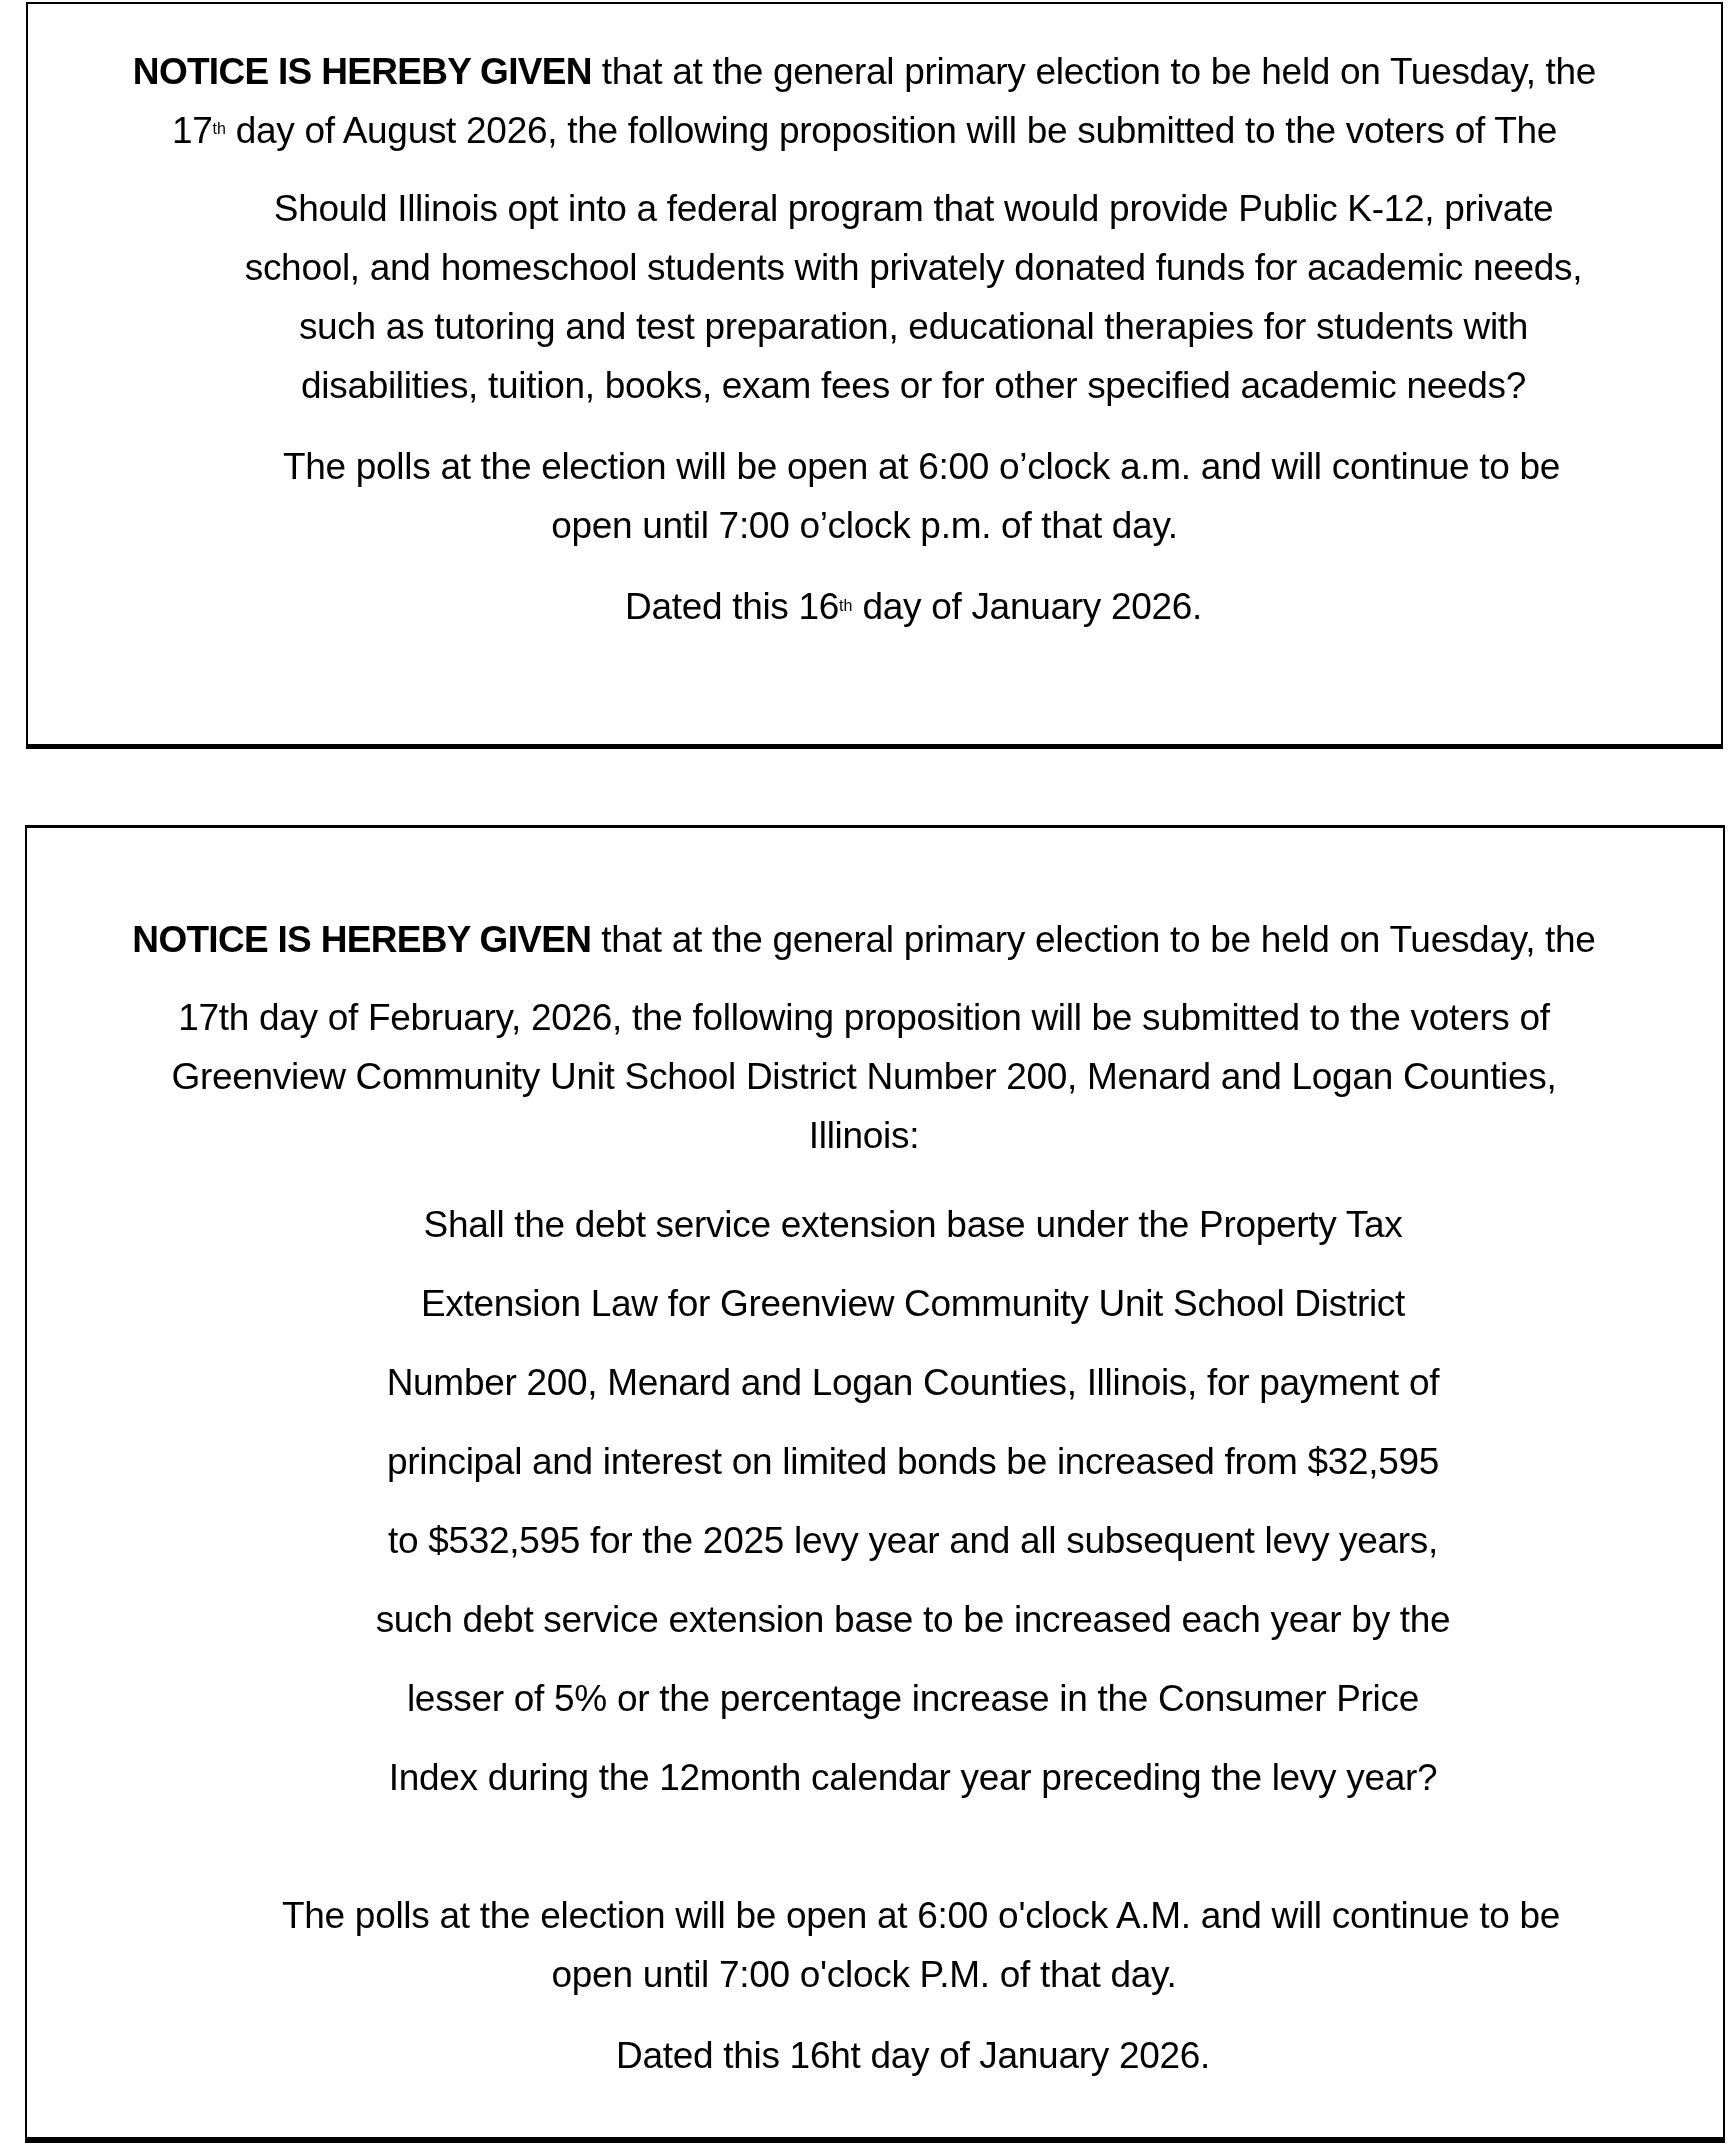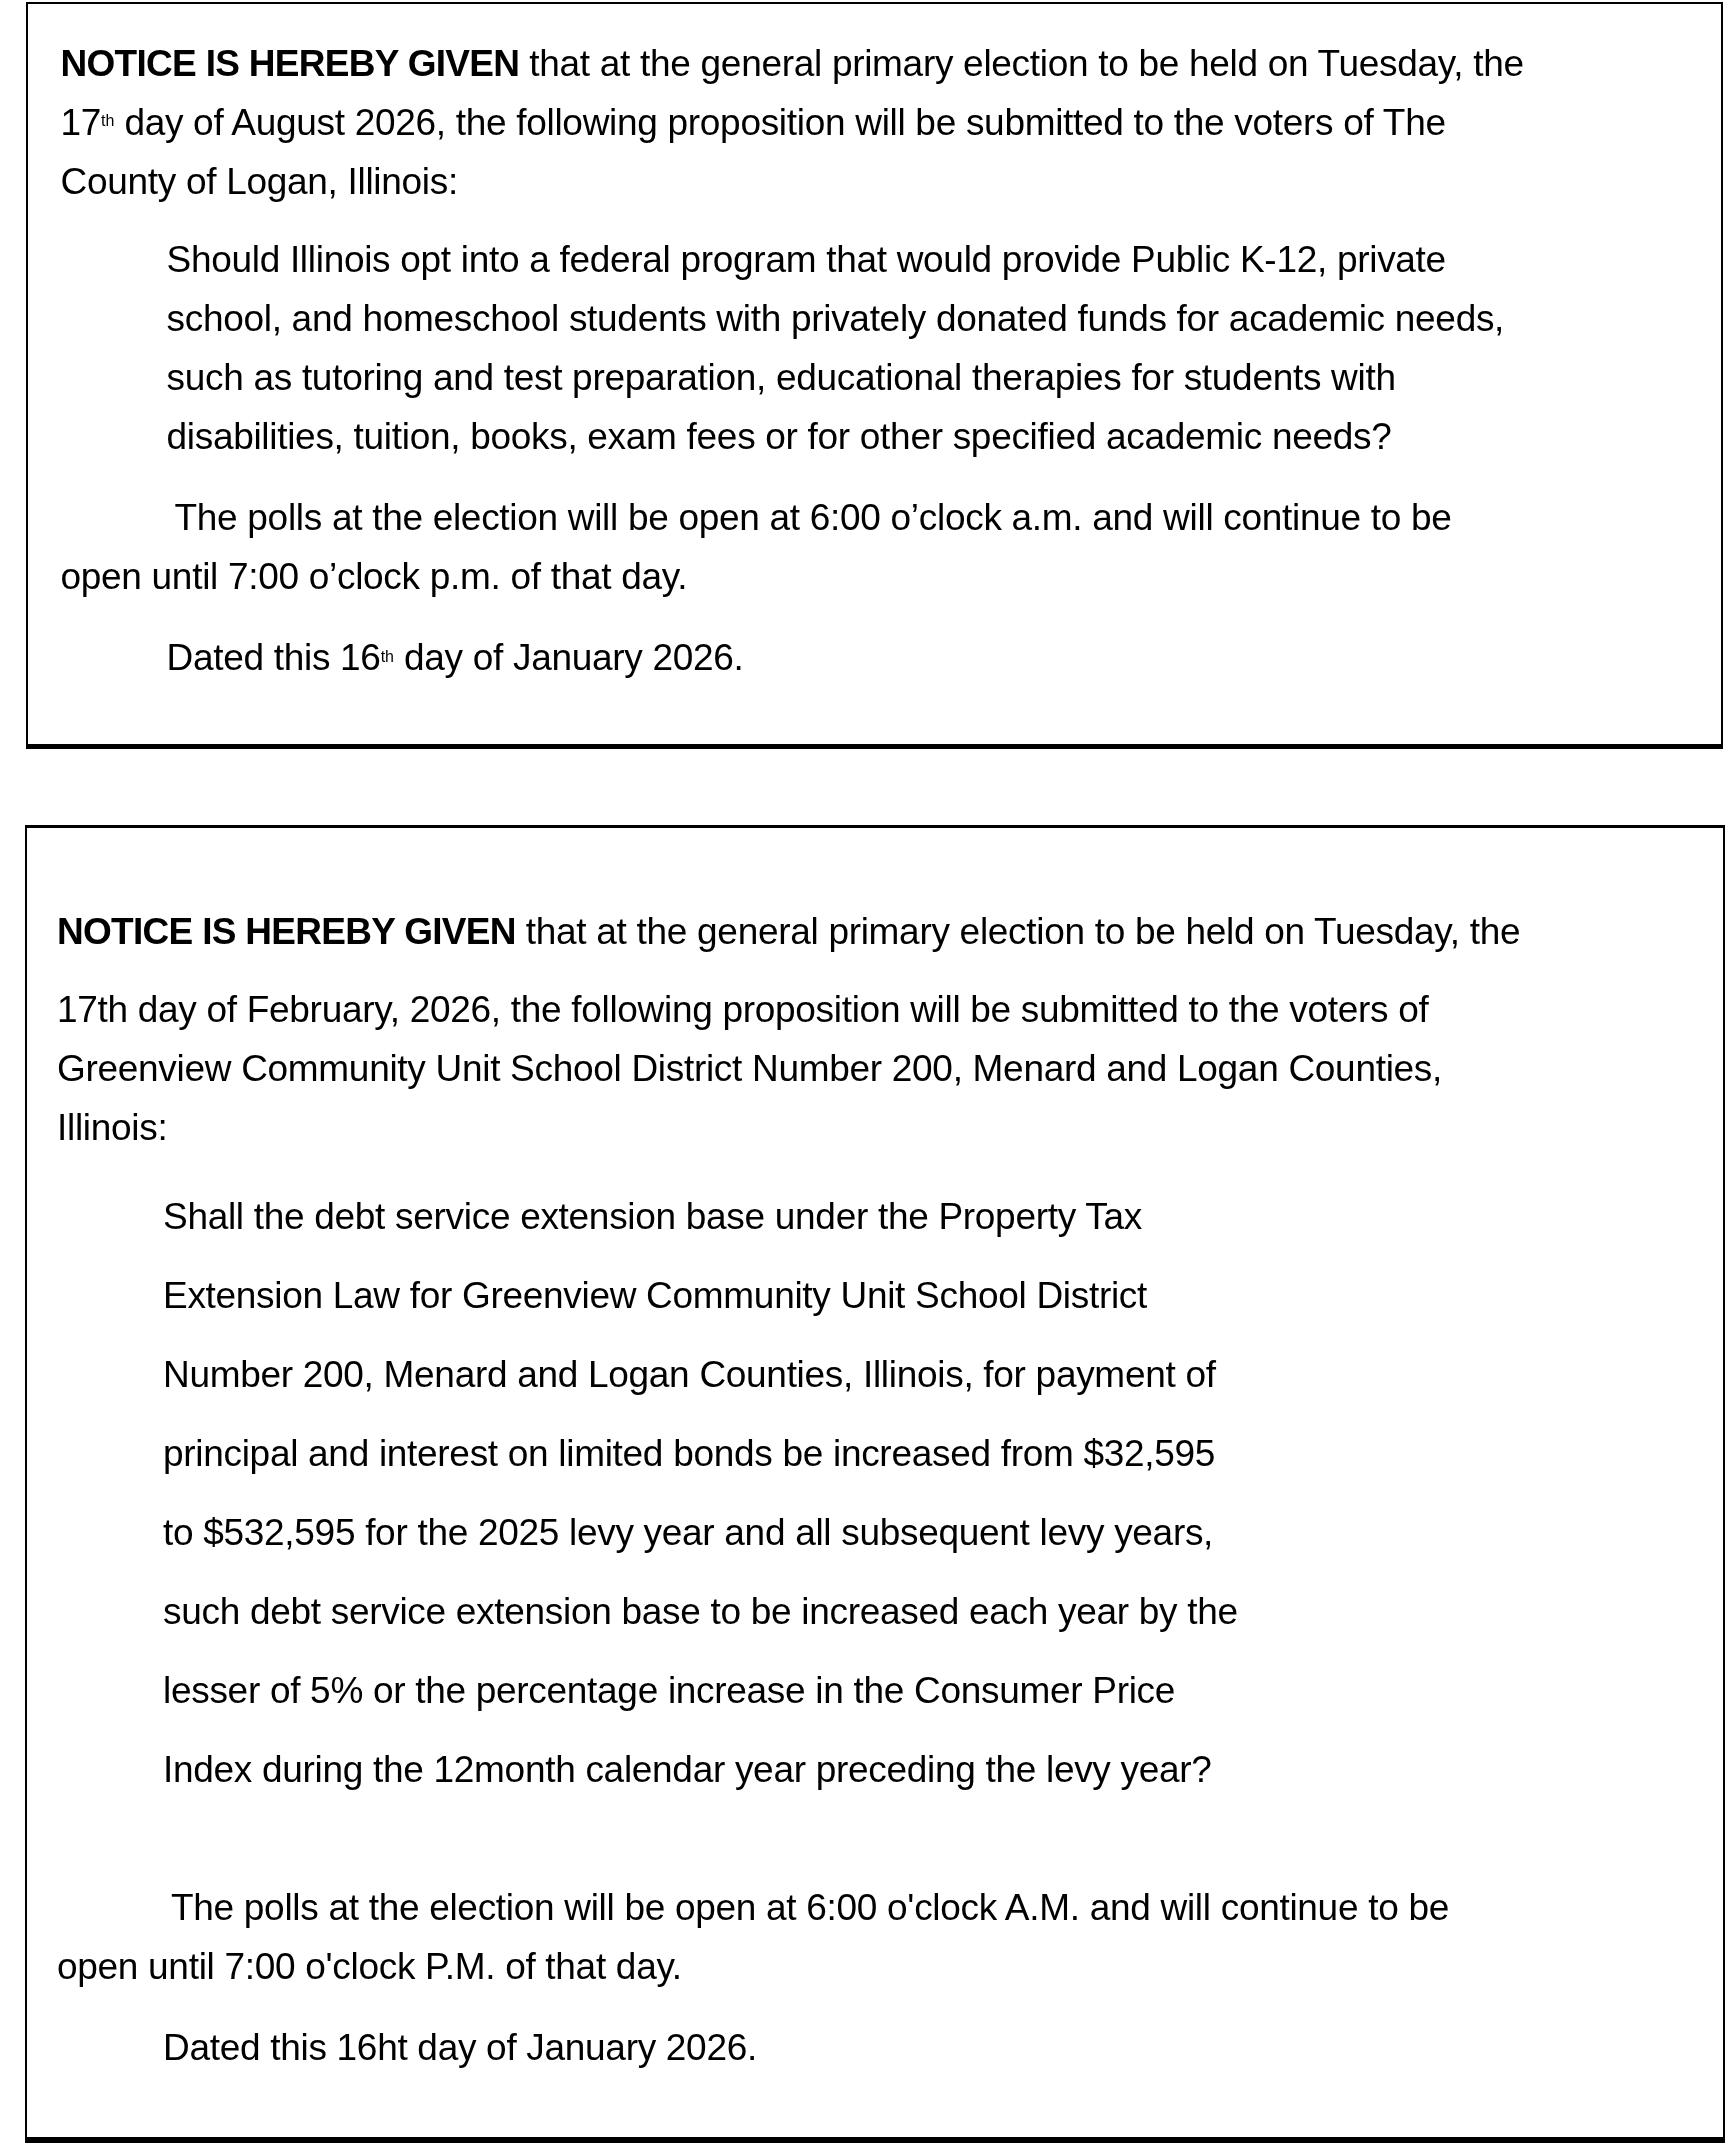--- a/index.html
+++ b/index.html
@@ -35,22 +35,23 @@
   .box-school {
     left: 25px;
     top: 825px;
     width: 1700px;
     height: 1318px;
     border-top-width: 3.4px;
     border-bottom-width: 6.9px;
     padding: 66px 44px 0 22px;
   }
   .para {
-    margin: 8px;
+    margin: 16px;
     white-space: pre;
+    text-align: center;
   }
   .mt-sm { margin-top: 19.3px; }
   .mt-md { margin-top: 22px; }
   .mt-lg { margin-top: 69px; }
   .indent-block { margin-left: 114px; }
   .first-indent { text-indent: 114px; }
   .double-spaced { line-height: 79px; }
   strong { font-weight: 700; letter-spacing: -0.7px; }
   sup {
     font-size: 16px;
@@ -60,21 +61,21 @@
     top: -0.55em;
     letter-spacing: 0;
   }
 </style>
 </head>
 <body>
 
 <div class="page">
 
   <div class="notice-box box-county">
-    <p class="para"><strong>NOTICE IS HEREBY GIVEN</strong><span> that at the general primary election to be held on Tuesday, the</span><br><span>17</span><sup>th</sup><span> day of August 2026, the following proposition will be submitted to the voters of The</span><br><span>County of Logan, Illinois:</span></p>
+    <p class="para"><strong>NOTICE IS HEREBY GIVEN</strong><span> that at the general primary election to be held on Tuesday, the</span><br><span>17</span><sup>th</sup><span> day of August 2026, the following proposition will be submitted to the voters of The</span><br></p>
     <p class="para mt-sm indent-block">Should Illinois opt into a federal program that would provide Public K-12, private
 school, and homeschool students with privately donated funds for academic needs,
 such as tutoring and test preparation, educational therapies for students with
 disabilities, tuition, books, exam fees or for other specified academic needs?</p>
     <p class="para mt-md first-indent">The polls at the election will be open at 6:00 o’clock a.m. and will continue to be
 open until 7:00 o’clock p.m. of that day.</p>
     <p class="para mt-md indent-block"><span>Dated this 16</span><sup>th</sup><span> day of January 2026.</span></p>
   </div>
 
   <div class="notice-box box-school">

